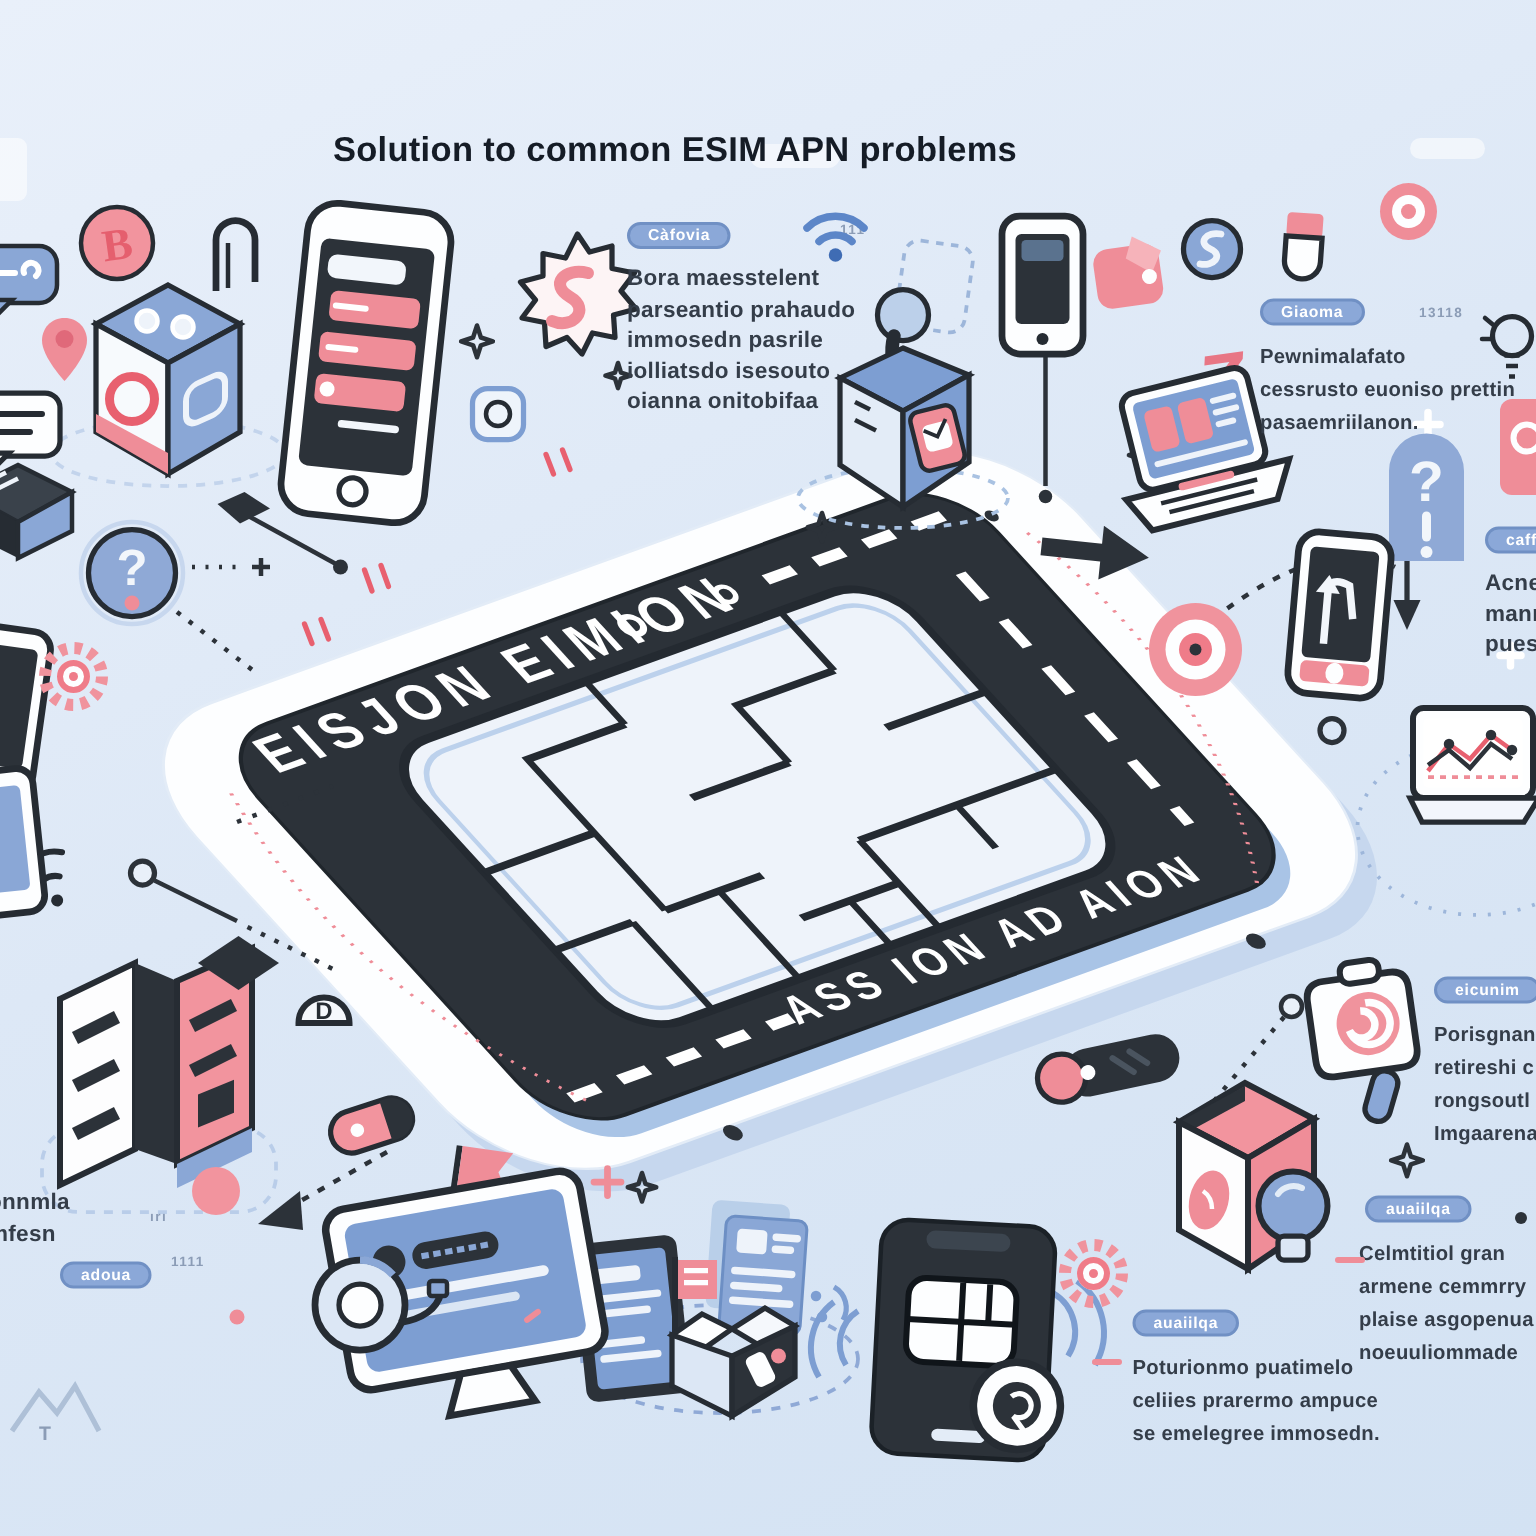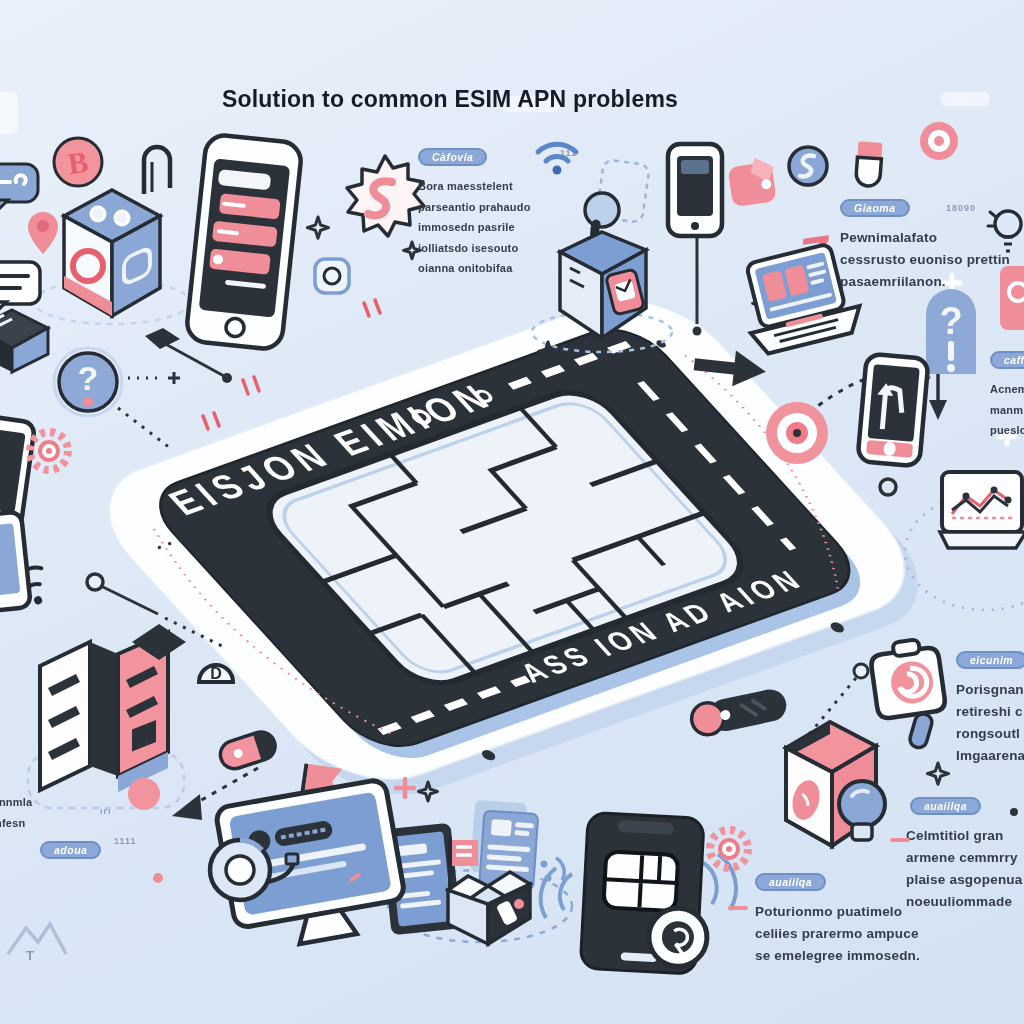--- a/index.html
+++ b/index.html
@@ -5,24 +5,24 @@
   html,body{margin:0;padding:0;background:#cfdded;}
   #stage{position:relative;width:1024px;height:1024px;overflow:hidden;
     background:linear-gradient(155deg,#e9f0fa 0%,#dde8f6 45%,#d3e2f3 100%);
     font-family:"Liberation Sans",sans-serif;}
   .abs{position:absolute;}
   #title{top:86px;left:110px;width:680px;text-align:center;font-size:23px;font-weight:800;
     color:#151c26;letter-spacing:.2px;z-index:50;}
   
   .blk{z-index:40;}
   .badge{display:inline-block;background:#8ba8d8;border:2px solid #7090c4;color:#fff;
-    font-size:10.5px;font-weight:bold;font-style:italic;padding:1px 12px;border-radius:11px;
+    font-size:10.5px;font-weight:bold;padding:1px 12px;border-radius:11px;
     letter-spacing:.5px;}
   .lines{margin-top:10px;color:#343d49;font-weight:bold;letter-spacing:.2px;}
-  .l13 .lines div{font-size:11px;line-height:20.5px;}
+  .l13 .lines div{font-size:15px;line-height:20.5px;}
   .l14 .lines div{font-size:13.5px;line-height:22px;}
   .pdash{width:20px;height:4px;background:#ef8d98;border-radius:2px;z-index:41;}
   .mark{color:#8b9cb6;font-size:9px;font-weight:bold;letter-spacing:1px;z-index:30;}
   .bdot{width:8px;height:8px;border-radius:50%;background:#2c3239;z-index:30;}
   .pdot{width:10px;height:10px;border-radius:50%;background:#ef8d98;z-index:30;}
   svg{display:block;overflow:visible;}
   .icon{z-index:30;}
   #card-wrap{left:0;top:0;z-index:8;transform:matrix(0.72,-0.26,0.62,0.68,36,454);
     transform-origin:0 0;}
   #overlay{left:0;top:0;z-index:12;pointer-events:none;}
@@ -202,21 +202,21 @@
       <div>mfesn</div>
     </div>
   </div>
 
   <div class="abs pdash" style="left:728px;top:906px;"></div>
   <div class="abs pdash" style="left:890px;top:838px;"></div>
   <div class="abs bdot" style="left:1010px;top:808px;"></div>
   <div class="abs pdot" style="left:153px;top:873px;"></div>
 
   <span class="abs mark" style="left:560px;top:148px;">111</span>
-  <span class="abs mark" style="left:946px;top:203px;">18090</span>
+  <span class="abs mark" style="left:946px;top:203px;">13118</span>
   <span class="abs mark" style="left:114px;top:836px;">1111</span>
   <span class="abs mark" style="left:26px;top:948px;font-size:13px;">T</span>
   <span class="abs mark" style="left:100px;top:806px;">ırı</span>
 
   <svg class="abs icon" style="left:50px;top:134px;" width="56" height="56" viewBox="0 0 56 56">
     <circle cx="28" cy="28" r="24" fill="#f2949e" stroke="#262c33" stroke-width="3"></circle>
     <text x="28" y="39" text-anchor="middle" font-size="30" font-weight="bold" fill="#e55f6e" font-family="Liberation Serif, serif" transform="rotate(-8 28 28)">B</text>
   </svg>
 
   <svg class="abs icon" style="left:-16px;top:162px;" width="60" height="52" viewBox="0 0 60 52">

